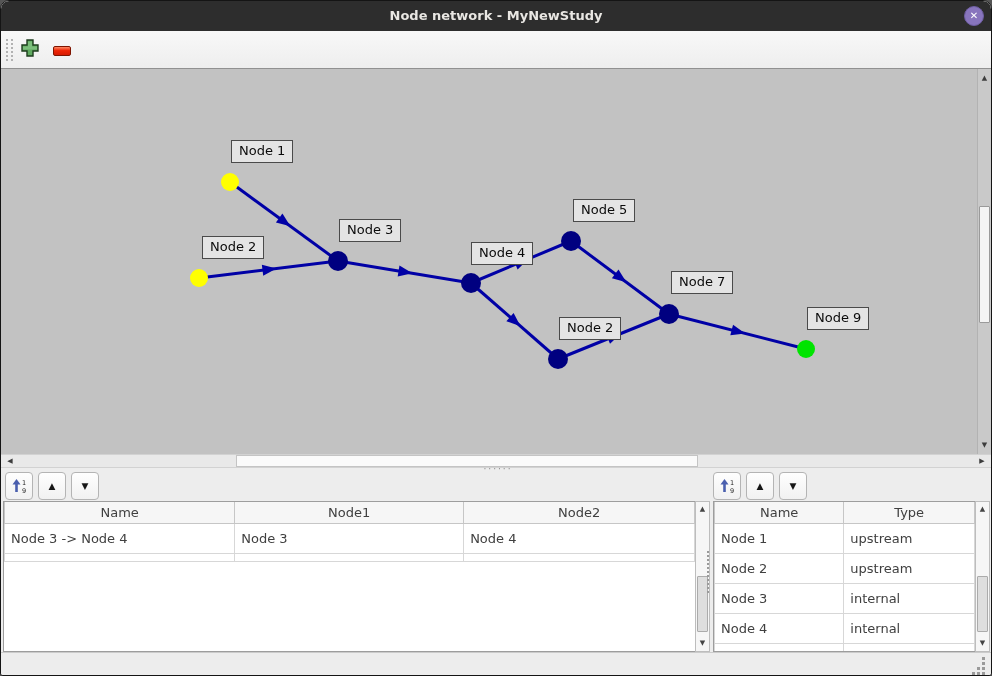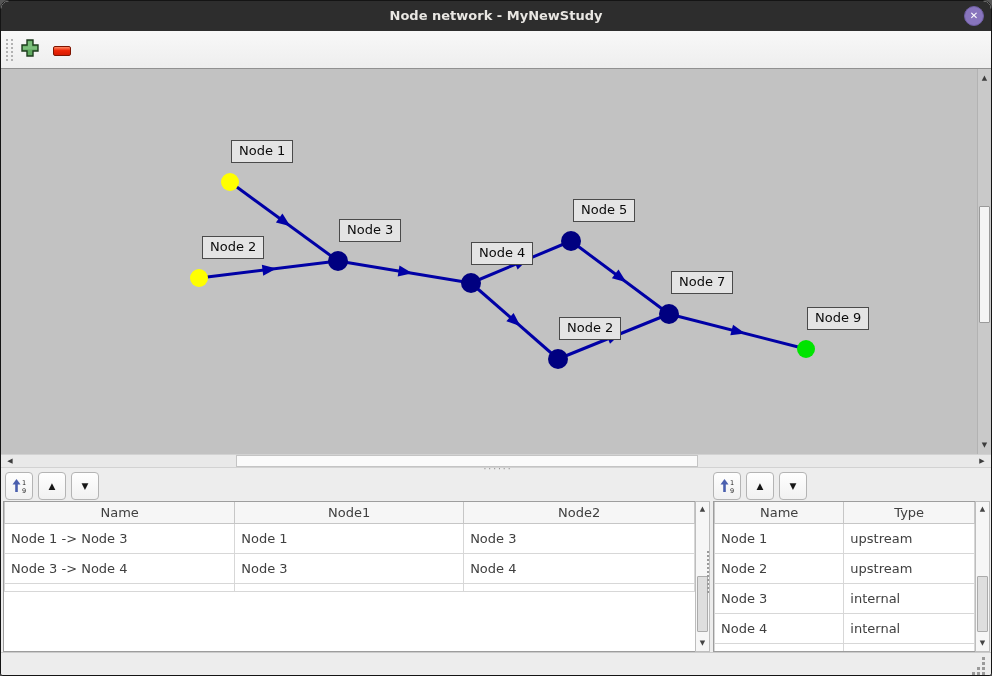--- a/index.html
+++ b/index.html
@@ -270,25 +270,20 @@
           <col style="width:230px">
           <col style="width:232px">
         </colgroup>
       <tbody>
           <tr>
         <th>Name</th>
         <th>Node1</th>
         <th>Node2</th>
       </tr>
       <tr>
-        <td>Node 1 -&gt; Node 3</td>
-        <td>Node 1</td>
-        <td>Node 3</td>
-      </tr>
-      <tr>
         <td>Node 3 -&gt; Node 4</td>
         <td>Node 3</td>
         <td>Node 4</td>
       </tr>
       <tr class="partial">
             <td></td>
             <td></td>
             <td></td>
           </tr>
     </tbody>

